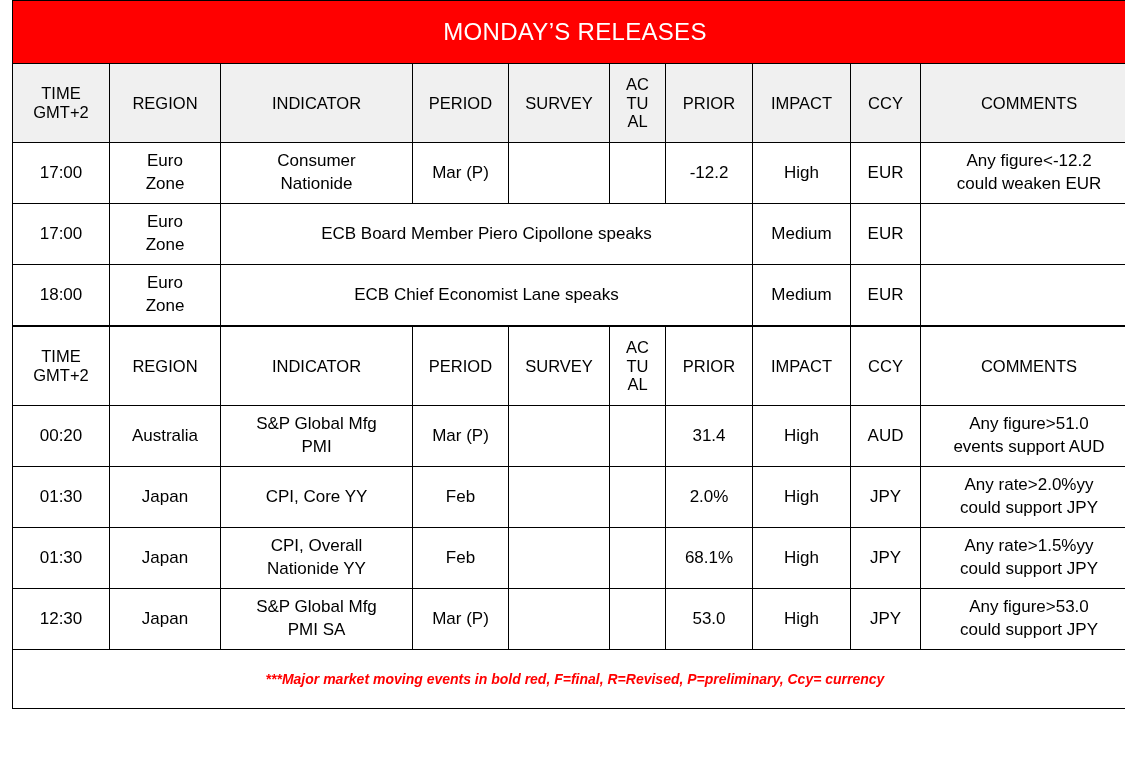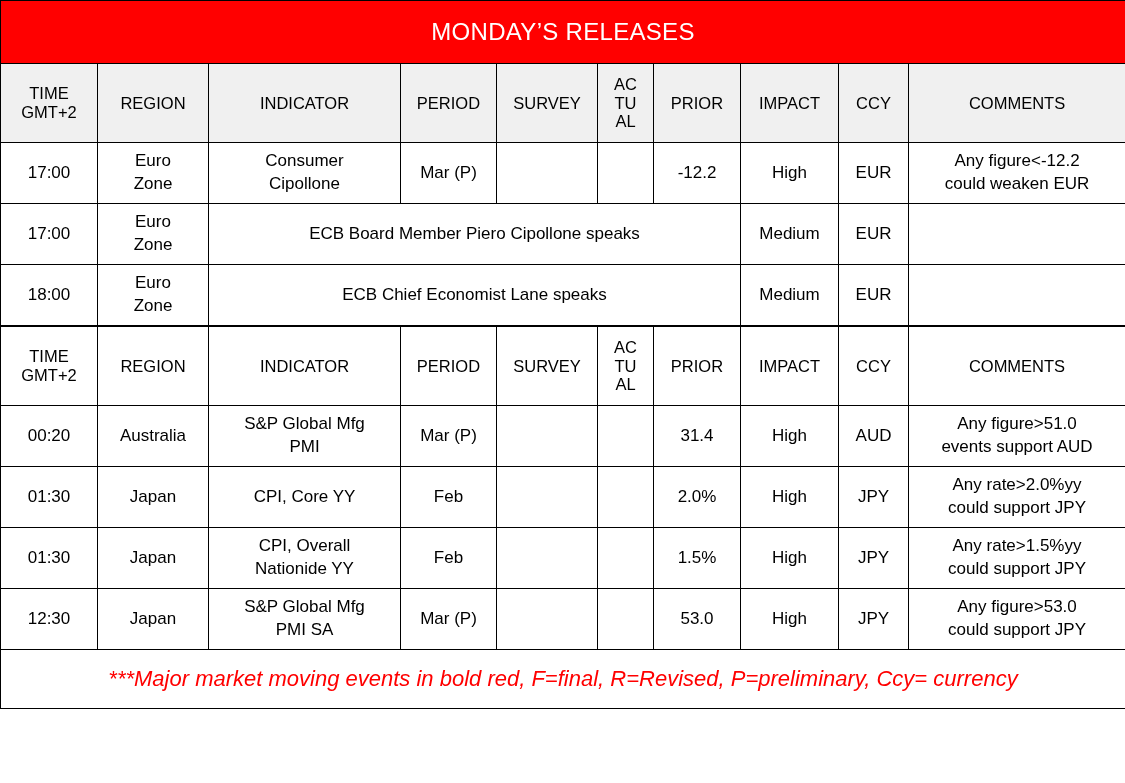--- a/index.html
+++ b/index.html
@@ -13,20 +13,21 @@
     font-family: "Liberation Sans", sans-serif;
     color: #000000;
     overflow: hidden;
   }
   .sheet {
     width: 1125px;
     height: 783px;
     box-sizing: border-box;
     display: flex;
     flex-direction: column;
+    padding-left: 12px;
   }
   table.cal {
     width: 1125px;
     border-collapse: collapse;
     table-layout: fixed;
   }
   table.cal td, table.cal th {
     border: 1px solid #000000;
     padding: 0;
     vertical-align: middle;
@@ -68,23 +69,23 @@
   
   .footer td {
     border: 1px solid #000000;
     height: 58px;
     text-align: center;
     vertical-align: middle;
     background: #ffffff;
   }
   .footer-text {
     color: #ff0000;
-    font-weight: normal;
+    font-weight: bold;
     font-style: italic;
-    font-size: 22px;
+    font-size: 14px;
     white-space: nowrap;
   }
 </style>
 </head>
 <body>
 
 <div class="sheet">
 
   <table class="cal">
     <colgroup>
@@ -124,21 +125,21 @@
       </tr>
 
       <tr class="row row-tall">
         <td>17:00</td>
         <td>
           <span>Euro</span><br>
           <span>Zone</span>
         </td>
         <td>
           <span>Consumer</span><br>
-          <span>Cipollone</span>
+          <span>Nationide</span>
         </td>
         <td>Mar (P)</td>
         <td></td>
         <td></td>
         <td>-12.2</td>
         <td>High</td>
         <td>EUR</td>
         <td class="cell-comment">
           <span>Any figure&lt;-12.2</span><br>
           <span>could weaken EUR</span>
@@ -243,21 +244,21 @@
       <tr class="row row-tall">
         <td>01:30</td>
         <td>Japan</td>
         <td>
           <span>CPI, Overall</span><br>
           <span>Nationide YY</span>
         </td>
         <td>Feb</td>
         <td></td>
         <td></td>
-        <td>1.5%</td>
+        <td>68.1%</td>
         <td>High</td>
         <td>JPY</td>
         <td class="cell-comment">
           <span>Any rate&gt;1.5%yy</span><br>
           <span>could support JPY</span>
         </td>
       </tr>
 
       <tr class="row row-tall">
         <td>12:30</td>

